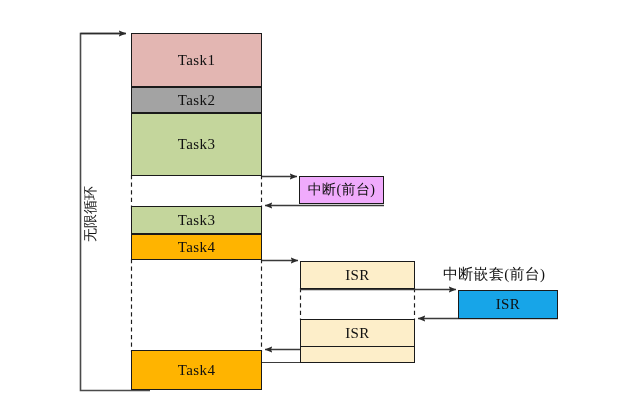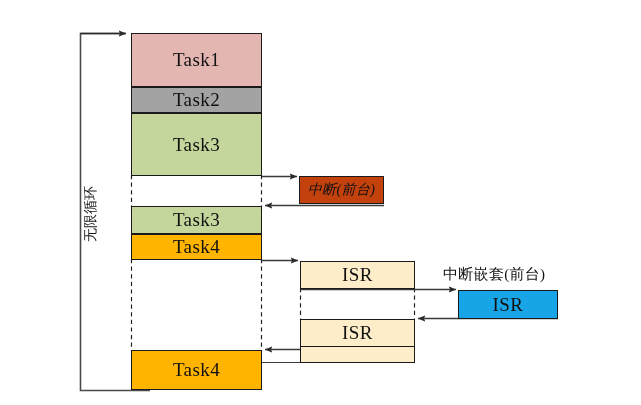--- a/index.html
+++ b/index.html
@@ -9,21 +9,21 @@
     -webkit-font-smoothing:antialiased;
   }
   #stage{position:absolute;left:0;top:0;width:641px;height:405px;}
   .lyr{position:absolute;left:0;top:0;width:641px;height:405px;}
   svg.lyr{pointer-events:none;}
 
   .box{
     position:absolute;box-sizing:border-box;
     border:1.3px solid #1a1a1a;
     display:flex;align-items:center;justify-content:center;
-    font-size:19px;color:#101010;letter-spacing:.4px;
+    font-size:15px;color:#101010;letter-spacing:.4px;
     white-space:nowrap;
   }
   .lbl{
     position:absolute;white-space:nowrap;color:#121212;
     font-size:15px;letter-spacing:.3px;
   }
   .vlbl{
     position:absolute;white-space:nowrap;color:#121212;font-size:14px;
     transform-origin:50% 50%;
     transform:rotate(-90deg);
@@ -83,21 +83,21 @@
   <div class="box" style="left:131px;top:87px;width:131px;height:26px;background:#a3a3a3;">Task2</div>
 
   <div class="box" style="left:131px;top:113px;width:131px;height:63px;background:#c4d69c;">Task3</div>
 
   <div class="box" style="left:131px;top:206px;width:131px;height:28px;background:#c4d69c;">Task3</div>
 
   <div class="box" style="left:131px;top:234px;width:131px;height:26px;background:#ffb400;">Task4</div>
 
   <div class="box" style="left:131px;top:350px;width:131px;height:40px;background:#ffb400;">Task4</div>
 
-  <div class="box" style="left:299px;top:176px;width:85px;height:28px;background:#c2410c;font-size:14px;font-style:italic;">中断(前台)</div>
+  <div class="box" style="left:299px;top:176px;width:85px;height:28px;background:#f0abfc;font-size:14px;">中断(前台)</div>
 
   <div class="box" style="left:300px;top:261px;width:115px;height:28px;background:#fdeec9;">ISR</div>
 
   <div class="box" style="left:300px;top:319px;width:115px;height:28px;background:#fdeec9;">ISR</div>
 
   <div class="box" style="left:300px;top:347px;width:115px;height:16px;background:#fdeec9;border-top:none;"></div>
 
   <div class="box" style="left:458px;top:290px;width:100px;height:29px;background:#17a5e8;">ISR</div>
 
 </div>

